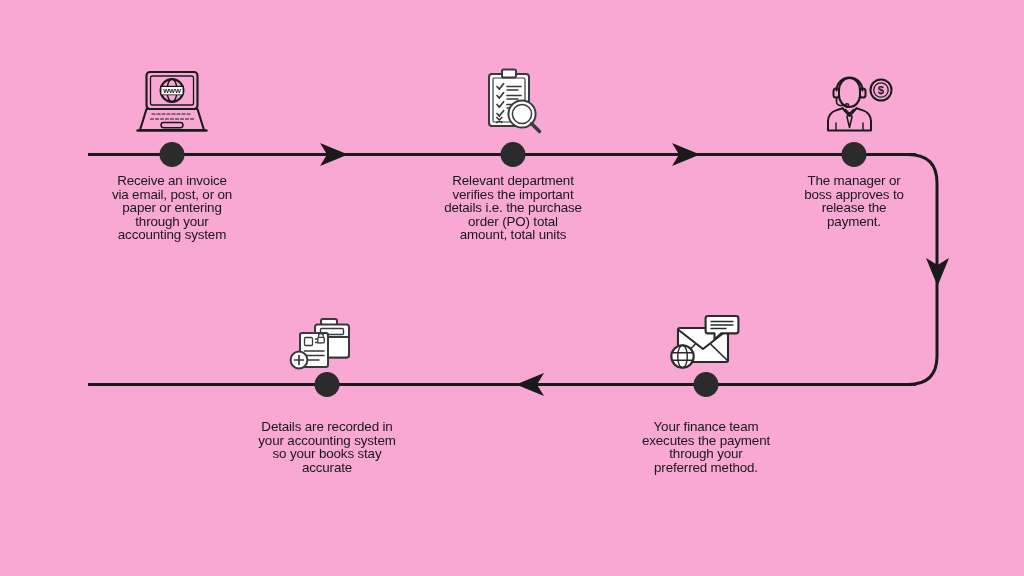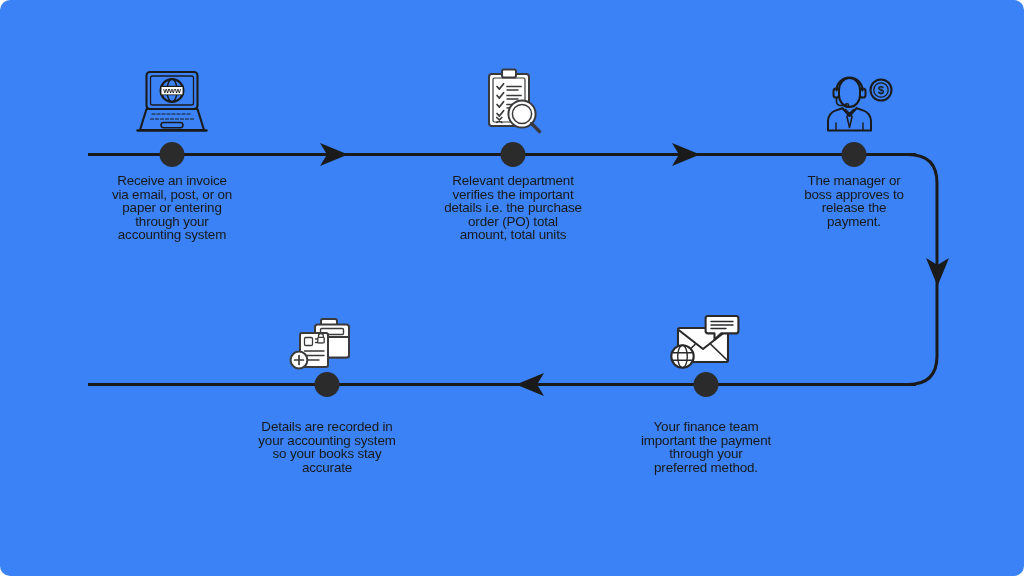--- a/index.html
+++ b/index.html
@@ -11,22 +11,21 @@
     width: 1024px;
     height: 576px;
     background: #ffffff;
     font-family: "Liberation Sans", sans-serif;
     overflow: hidden;
   }
   #canvas {
     position: relative;
     width: 1024px;
     height: 576px;
-    background: #3b82f6;
-    border-radius: 10px;
+    background: #f9a8d4;
   }
   #flow-svg {
     position: absolute;
     left: 0;
     top: 0;
     width: 1024px;
     height: 576px;
   }
   .node {
     position: absolute;
@@ -208,21 +207,21 @@
 
         <path d="M44 10 H72 a2.4 2.4 0 0 1 2.4 2.4 V25 a2.4 2.4 0 0 1 -2.4 2.4 H57 l-6.5 6 v-6 H44 a2.4 2.4 0 0 1 -2.4 -2.4 V12.4 A2.4 2.4 0 0 1 44 10 Z" fill="#ffffff"></path>
         <path d="M47 15.5 H69 M47 19 H69 M47 22.5 H62" stroke-width="1.4"></path>
 
         <circle cx="18.5" cy="50.5" r="11.2" fill="#ffffff"></circle>
         <ellipse cx="18.5" cy="50.5" rx="4.8" ry="11.2" stroke-width="1.4"></ellipse>
         <path d="M7.6 46.8 H29.4 M7.6 54.2 H29.4" stroke-width="1.4"></path>
       </svg>
     </div>
     <div class="node-caption">Your finance team
-important the payment
+executes the payment
 through your
 preferred method.</div>
   </div>
 
   <div class="node row-bot" style="left:327px;">
     <div class="node-icon">
       <svg viewBox="0 0 84 72" fill="none" stroke="#3a3a3c" stroke-width="2" stroke-linecap="round" stroke-linejoin="round">
 
         <path d="M38 13 h12 a2 2 0 0 1 2 2 v4 h-16 v-4 a2 2 0 0 1 2 -2 z" fill="#ffffff"></path>
 

